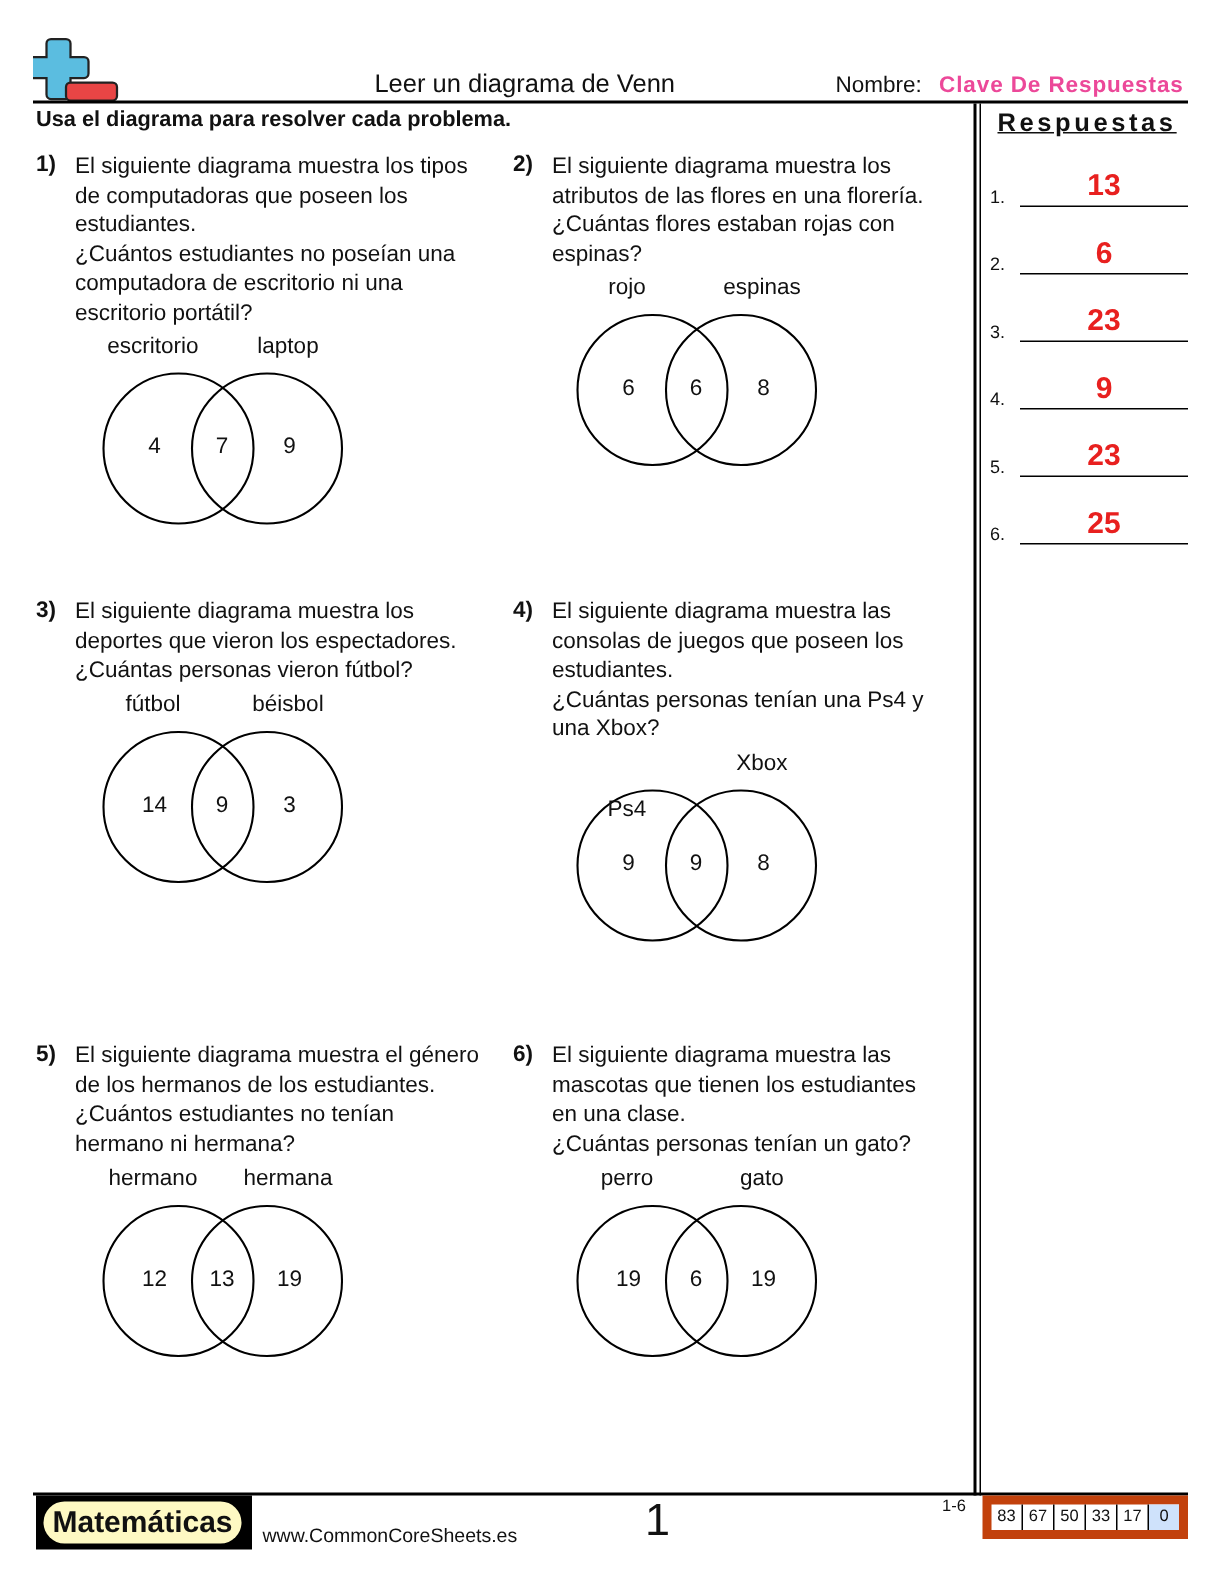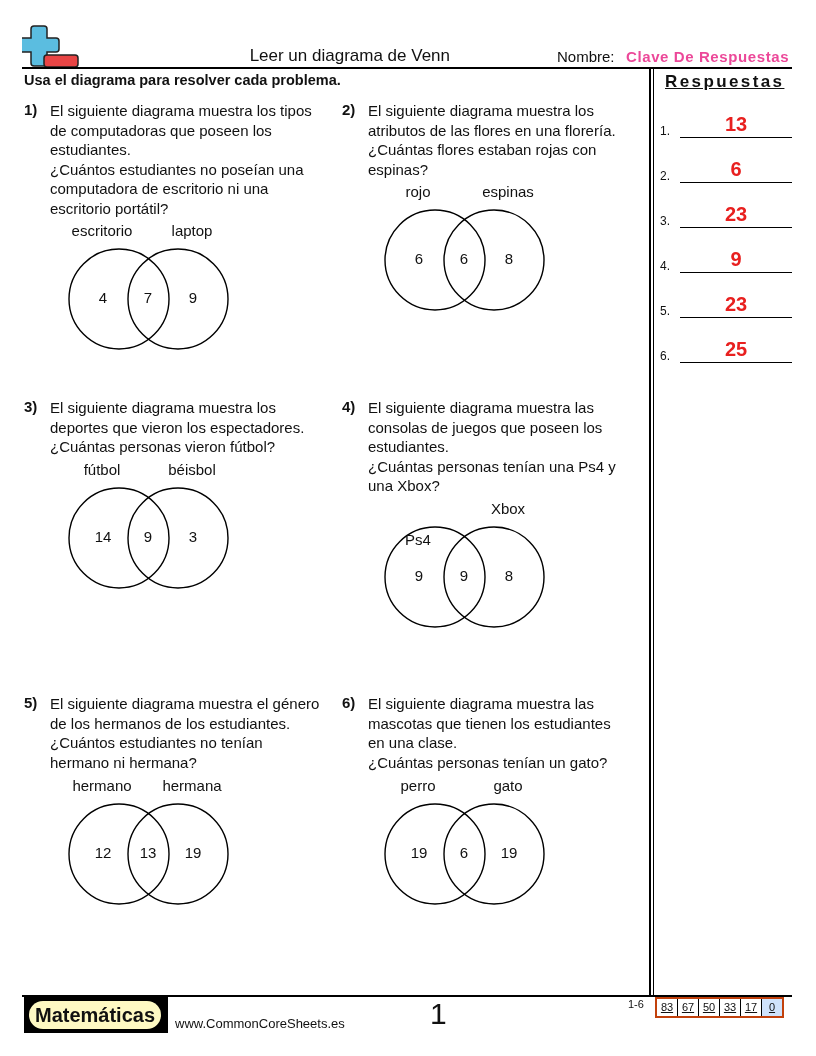--- a/index.html
+++ b/index.html
@@ -23,21 +23,21 @@
   .prob-text { position:absolute; left:26px; top:0; font-size:15px; line-height:19.5px; width:285px; }
   .venn { position:absolute; }
   .venn-lbl { position:absolute; font-size:15px; text-align:center; width:100px; }
   .venn-val { position:absolute; font-size:15px; text-align:center; width:40px; }
   .hr-bot { left:22px; top:995px; width:770px; height:2px; background:#000; }
   .brand { left:24px; top:997px; width:144px; height:36px; background:#000; }
   .brand-pill { position:absolute; left:5px; top:4px; width:132px; height:28px; background:#fef9c3; border-radius:14px; font-weight:bold; font-size:20px; text-align:center; line-height:28px; }
   .site { left:175px; top:1016px; font-size:13px; }
   .pagenum { left:430px; top:997px; font-size:30px; }
   .range { left:628px; top:998px; font-size:11px; }
-  .score-tbl { left:655px; top:997px; display:flex; border:2px solid #c2410c;text-decoration:underline; }
+  .score-tbl { left:655px; top:997px; display:flex; border:6px solid #c2410c; }
   .score-cell { width:20px; height:17px; border-right:1px solid #000; font-size:11px; text-align:center; line-height:17px; }
   .score-cell:last-child { border-right:none; }
 </style>
 </head>
 <body>
 
 <svg class="abs logo" viewBox="0 0 58 44">
   <path d="M12 2 h10 a3 3 0 0 1 3 3 v9 h9 a3 3 0 0 1 3 3 v8 a3 3 0 0 1 -3 3 h-9 v11 a3 3 0 0 1 -3 3 h-10 a3 3 0 0 1 -3 -3 v-11 h-9 a3 3 0 0 1 -3 -3 v-8 a3 3 0 0 1 3 -3 h9 v-9 a3 3 0 0 1 3 -3 z" fill="#5bbde0" stroke="#222" stroke-width="1.5"></path>
   <rect x="22" y="31" width="34" height="12" rx="3" fill="#e84545" stroke="#222" stroke-width="1.5"></rect>
 </svg>

